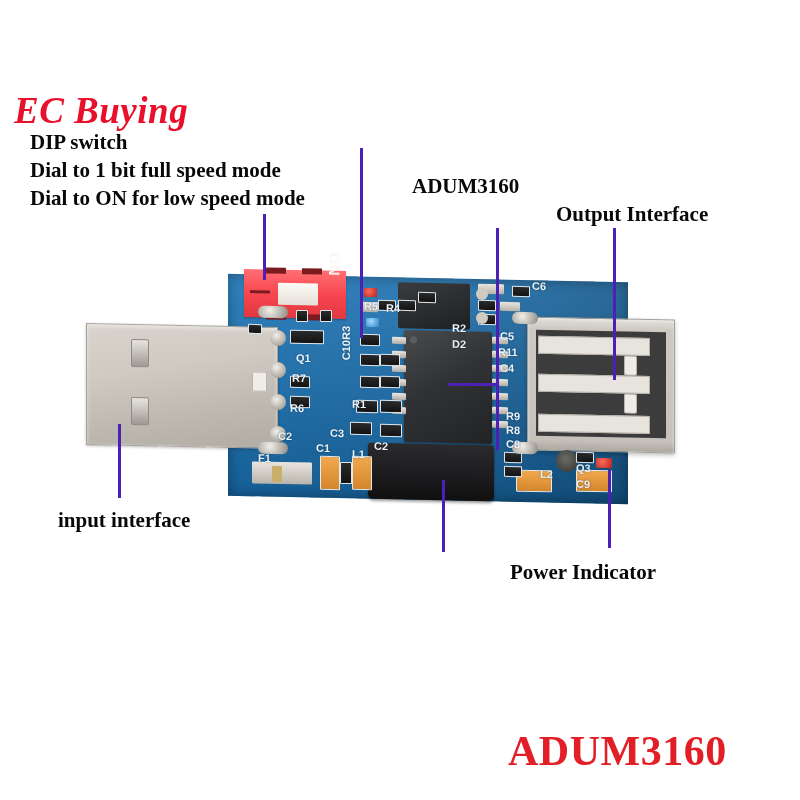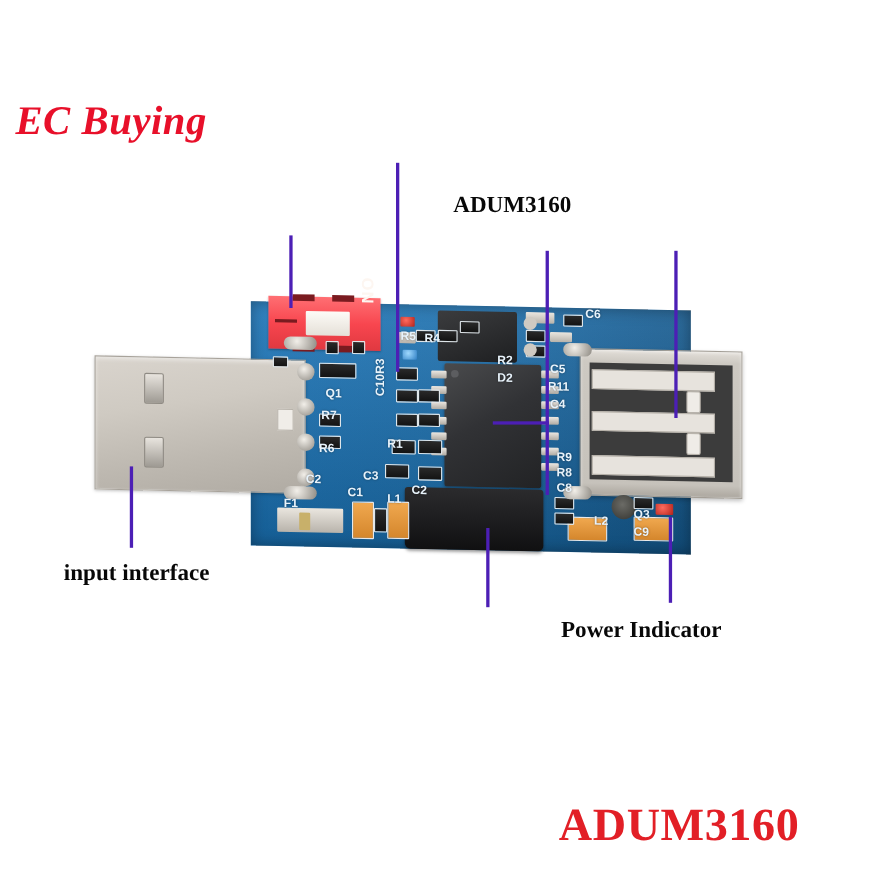--- a/index.html
+++ b/index.html
@@ -424,26 +424,34 @@
   <div class="leader leader-v" id="leader-output" style="left: 613px; top: 228px; height: 152px; background: rgb(76, 31, 181);"></div>
 
   <div class="leader leader-v" id="leader-input" style="left: 118px; top: 424px; height: 74px; background: rgb(76, 31, 181);"></div>
 
   <div class="leader leader-v" id="leader-powiso" style="left: 442px; top: 480px; height: 72px; background: rgb(76, 31, 181);"></div>
 
   <div class="leader leader-v" id="leader-powind" style="left: 608px; top: 470px; height: 78px; background: rgb(76, 31, 181);"></div>
 
   <div class="brand" style="color: rgb(232, 16, 42);">EC Buying</div>
 
+  <div class="callout cl-dip">
+    <span class="line">DIP switch</span>
+    <span class="line">Dial to 1 bit full speed mode</span>
+    <span class="line">Dial to ON for low speed mode</span>
+  </div>
 
 
   <div class="callout cl-iso">
     <span class="line">ADUM3160</span>
   </div>
 
+  <div class="callout cl-output">
+    <span class="line">Output Interface</span>
+  </div>
 
   <div class="callout cl-input">
     <span class="line">input interface</span>
   </div>
 
 
   <div class="callout cl-powind">
     <span class="line">Power Indicator</span>
   </div>
 

